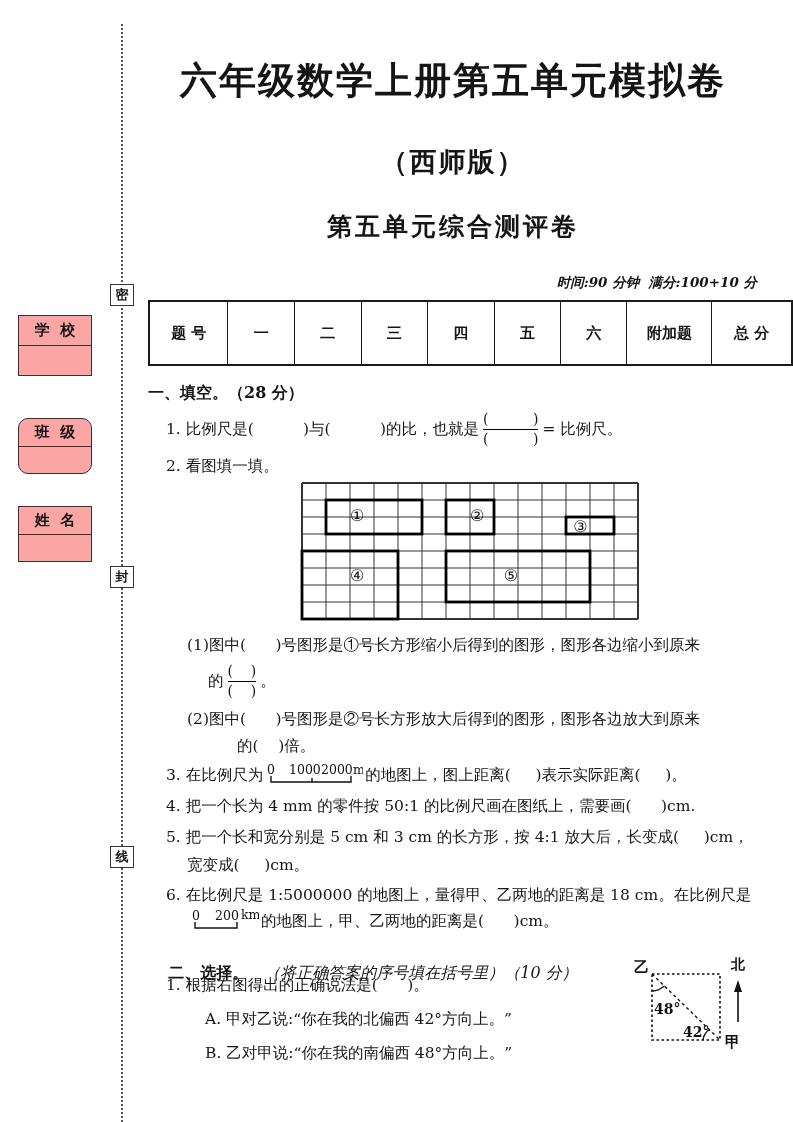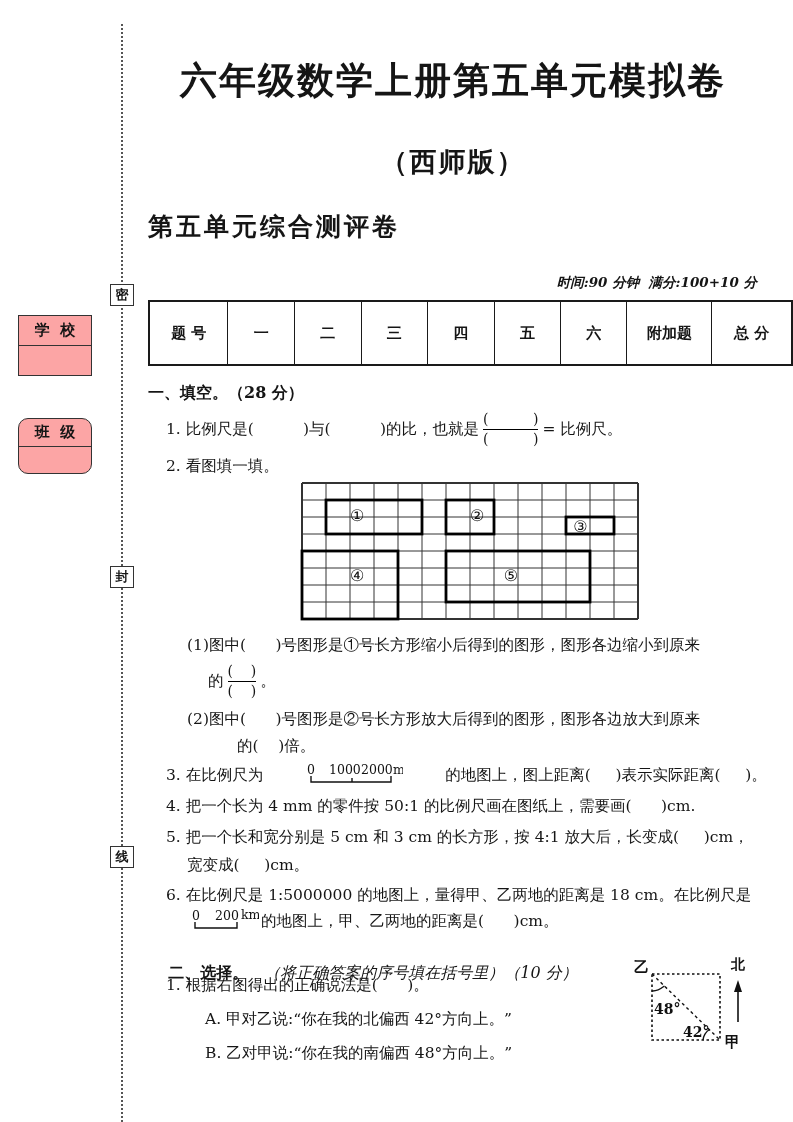--- a/index.html
+++ b/index.html
@@ -6,21 +6,21 @@
   .page{position:relative;width:793px;height:1122px;background:#fff;overflow:hidden;
         font-family:"DejaVu Serif","Liberation Serif",serif;color:#151515;}
   .tline{position:absolute;white-space:pre;font-size:15.5px;line-height:22px;}
   .flexline{position:absolute;display:flex;align-items:center;white-space:pre;font-size:15.5px;}
   .bold{font-weight:bold;}
   
   .main-title{position:absolute;left:148px;top:56px;width:610px;text-align:center;
               font-size:37px;font-weight:bold;letter-spacing:2px;}
   .edition{position:absolute;left:148px;top:144px;width:610px;text-align:center;
            font-size:27px;font-weight:bold;letter-spacing:2px;}
-  .paper-subtitle{position:absolute;left:148px;top:210px;width:610px;
+  .paper-subtitle{position:absolute;left:148px;top:210px;width:610px;text-align:center;
                   font-size:25px;font-weight:bold;letter-spacing:3px;}
   .meta{position:absolute;right:36px;top:274px;font-size:13.5px;font-weight:bold;
         font-style:italic;white-space:pre;}
   
   .seal-line{position:absolute;left:121px;top:24px;height:1098px;border-left:2px dotted #555;}
   .seal-char{position:absolute;left:110px;width:22px;height:20px;border:1.5px solid #333;
              background:#fff;font-size:13px;font-weight:bold;text-align:center;line-height:20px;}
   
   .info-box{position:absolute;left:18px;width:72px;border:1.5px solid #333;background:#fca5a5;}
   .info-label{border-bottom:1.5px solid #333;text-align:center;font-size:15px;
@@ -47,20 +47,24 @@
   <div class="seal-char" style="top:284px;">密</div>
   <div class="seal-char" style="top:566px;">封</div>
   <div class="seal-char" style="top:846px;">线</div>
 
   <div class="info-box" style="top:315px;">
     <div class="info-label" style="height:29px;line-height:29px;">学  校</div>
     <div style="height:29px;"></div>
   </div>
   <div class="info-box" style="top:418px;border-radius:10px;">
     <div class="info-label" style="height:27px;line-height:27px;">班  级</div>
+    <div style="height:26px;"></div>
+  </div>
+  <div class="info-box" style="top:506px;">
+    <div class="info-label" style="height:27px;line-height:27px;">姓  名</div>
     <div style="height:26px;"></div>
   </div>
 
   <div class="main-title">六年级数学上册第五单元模拟卷</div>
   <div class="edition">（西师版）</div>
   <div class="paper-subtitle">第五单元综合测评卷</div>
   <div class="meta">时间:90 分钟  满分:100+10 分</div>
 
   <table class="score-table">
     <tbody>
@@ -134,21 +138,21 @@
     <span class="frac">
       <span class="fnum">(    )</span>
       <span>(    )</span>
     </span>
     <span>。</span>
   </div>
 
   <div class="tline" style="left:187px;top:708px;">(2)图中(      )号图形是②号长方形放大后得到的图形，图形各边放大到原来</div>
   <div class="tline" style="left:208px;top:735px;margin-left:29px;">的(    )倍。</div>
 
-  <div class="flexline" style="left:166px;top:760px;height:30px;gap:40px;">
+  <div class="flexline" style="left:166px;top:760px;height:30px;">
     <span>3. 在比例尺为</span>
     <svg width="98" height="24" style="margin:0 2px;">
       <text class="sb-num" x="2" y="11">0</text>
       <text class="sb-num" x="24" y="11">1000</text>
       <text class="sb-num" x="56" y="11">2000</text>
       <text class="sb-num" x="88" y="11">m</text>
       <path d="M6 13 L6 19 L86 19 L86 13 M47 15 L47 19" stroke="#111" stroke-width="1.4" fill="none"></path>
     </svg>
     <span>的地图上，图上距离(     )表示实际距离(     )。</span>
   </div>

